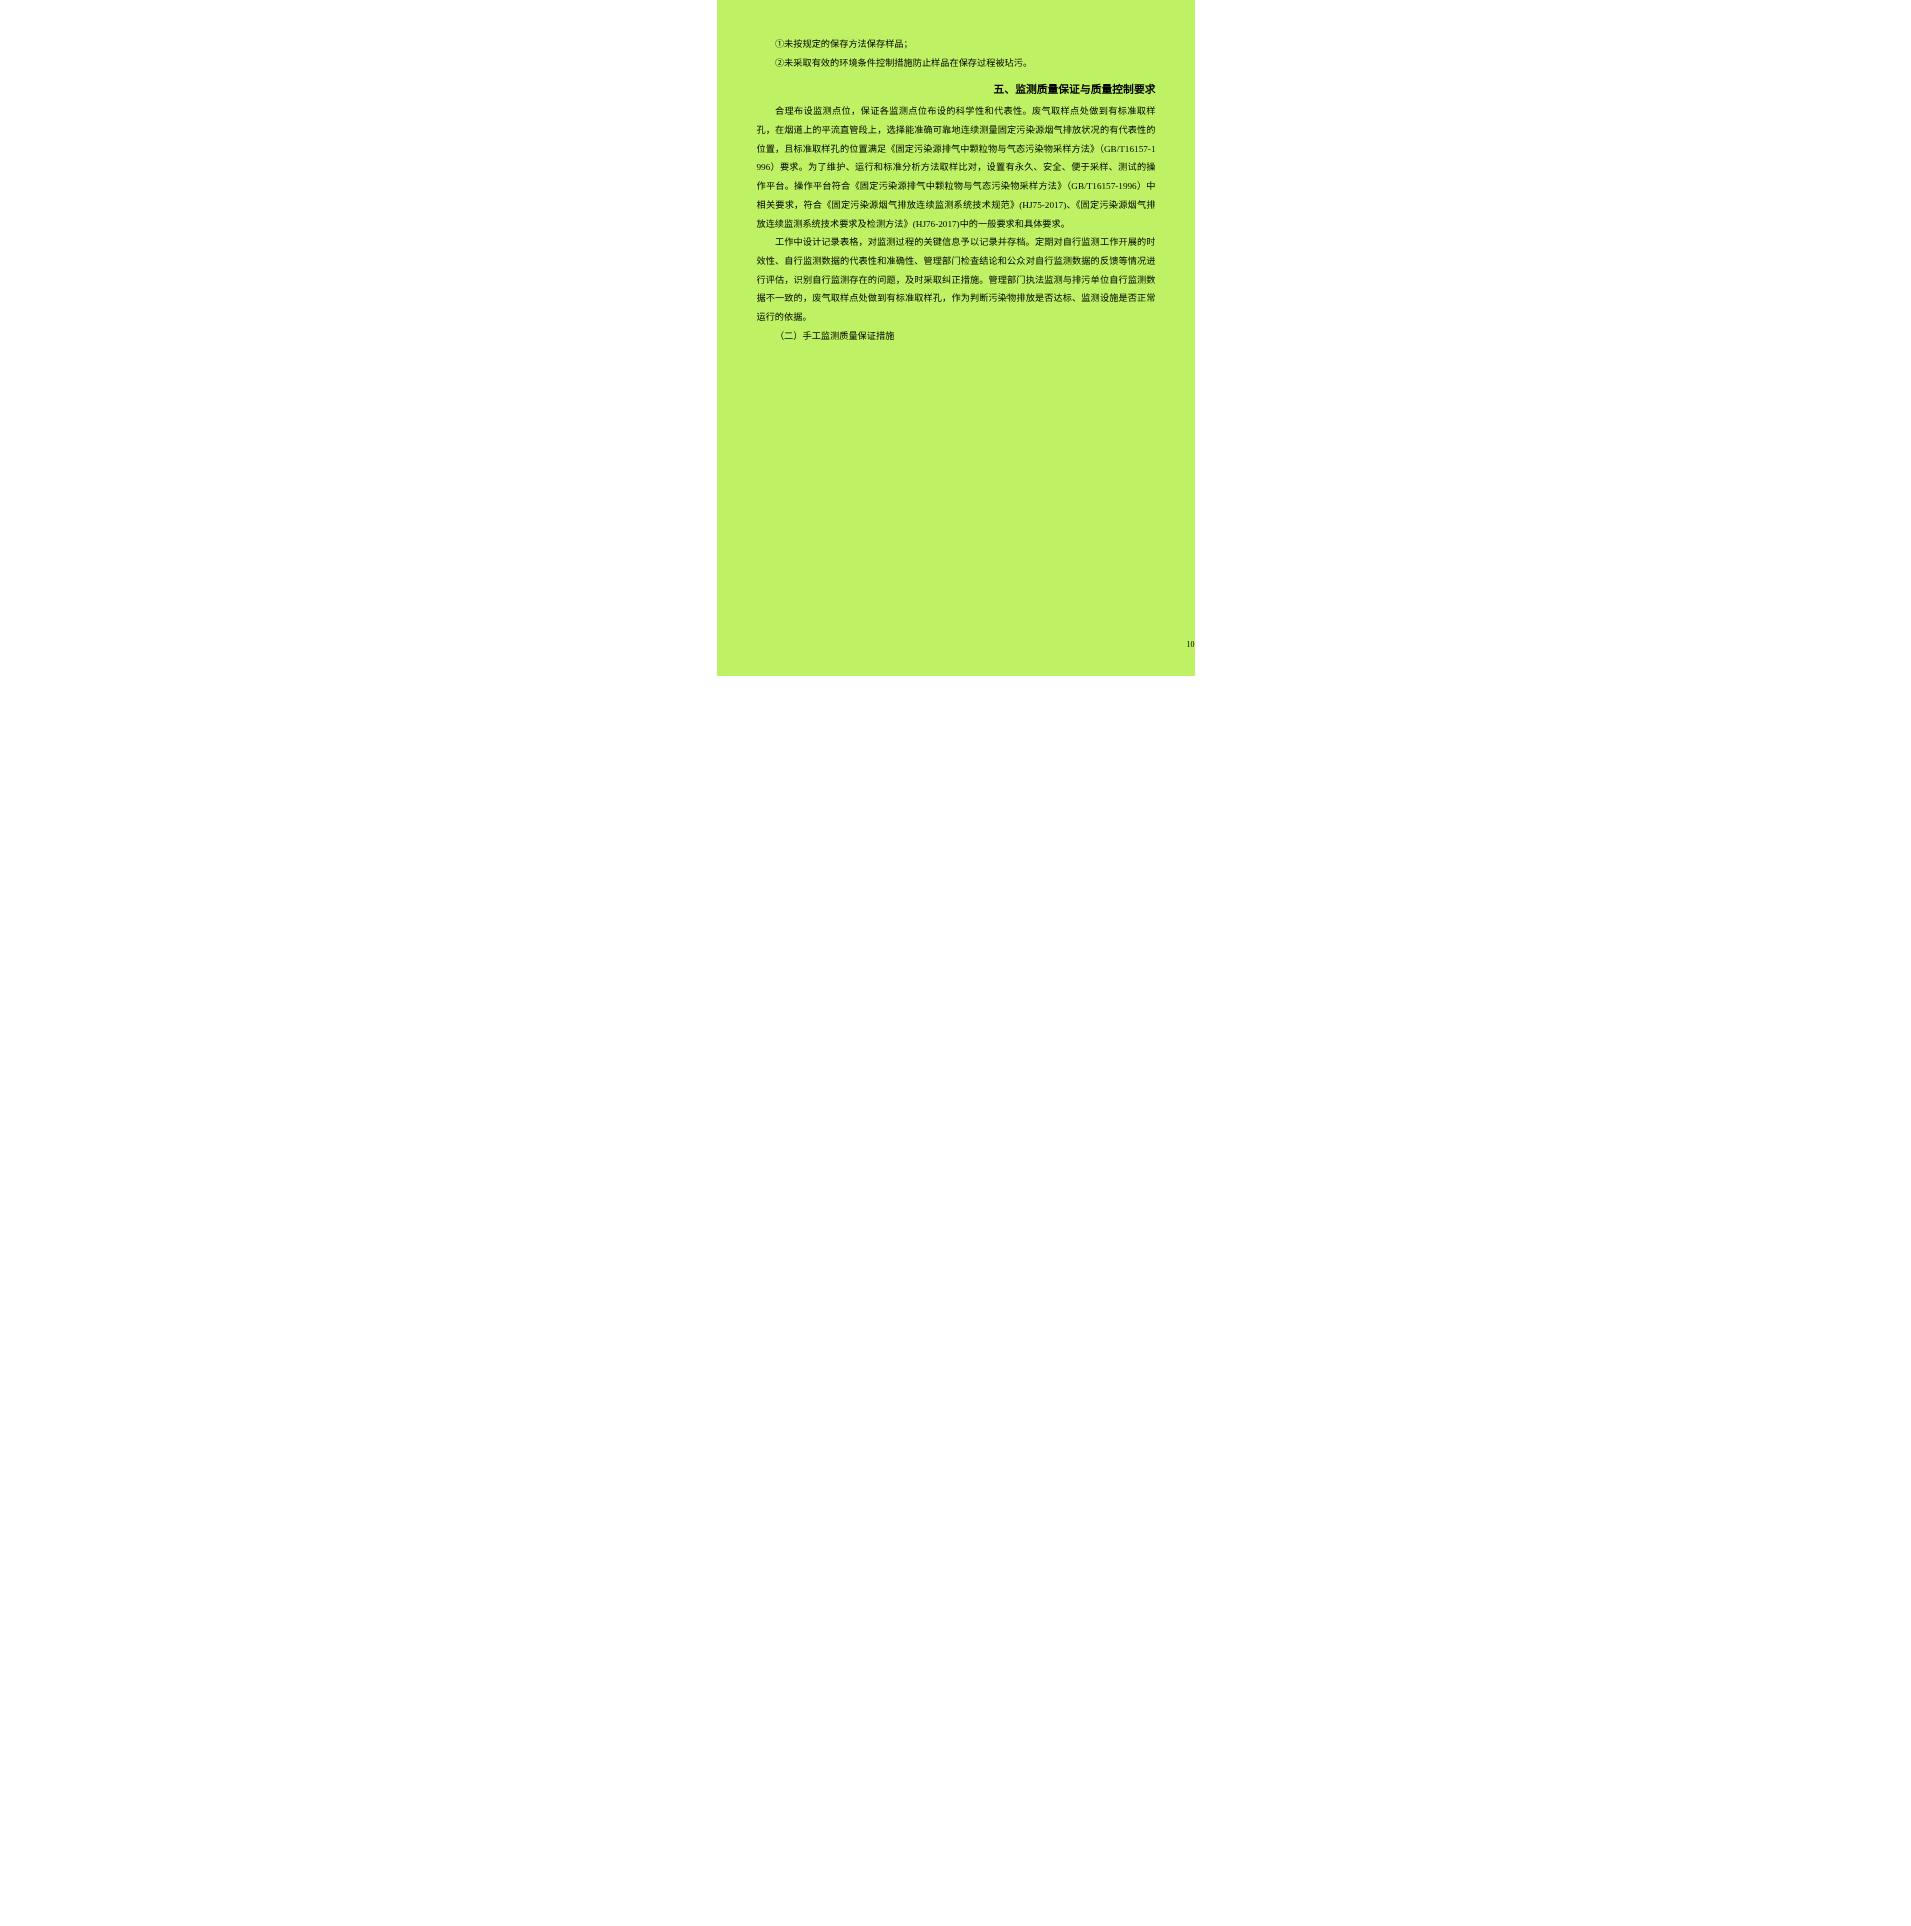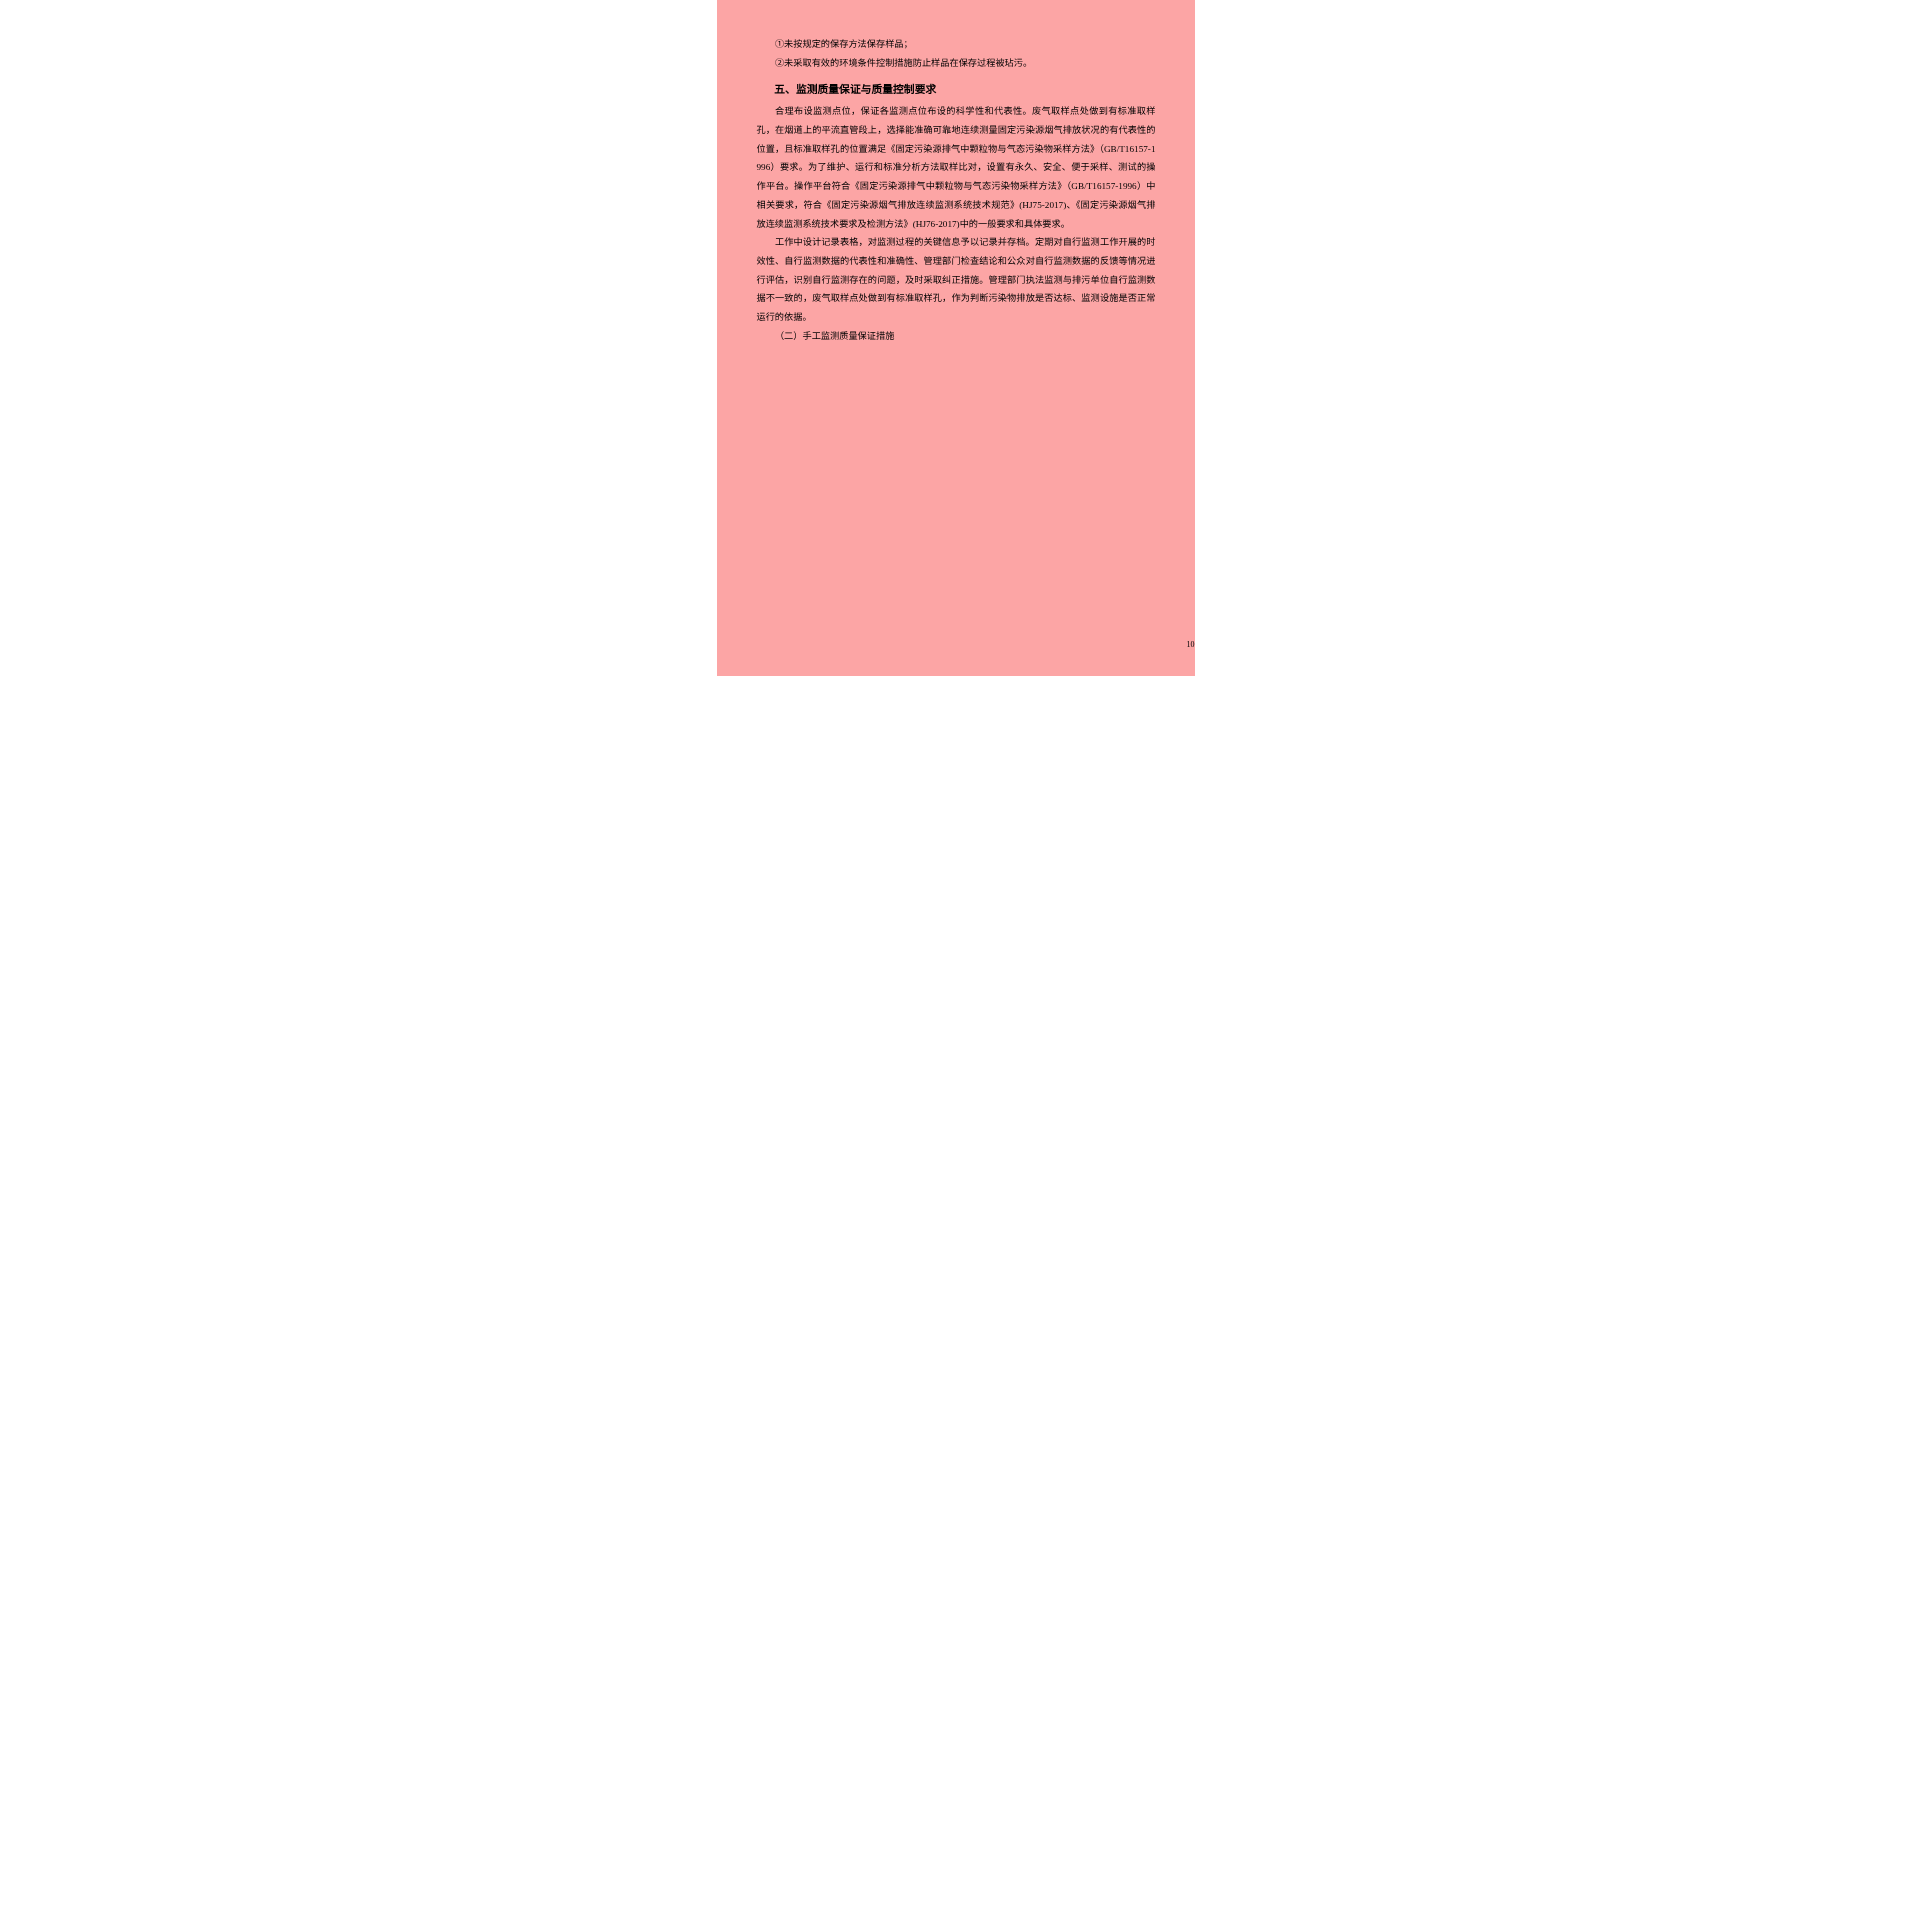--- a/index.html
+++ b/index.html
@@ -5,21 +5,21 @@
   html, body {
     margin: 0;
     padding: 0;
     background: #ffffff;
   }
   .page {
     position: relative;
     width: 478px;
     height: 676px;
     margin: 0 auto;
-    background: #fca5a5;
+    background: #bef264;
     color: #000000;
     font-family: "Liberation Serif", "DejaVu Serif", serif;
     overflow: hidden;
   }
   .content {
     padding: 35px 39px 0 40px;
   }
   .intro-line {
     margin: 0;
     font-size: 9.2px;
@@ -28,20 +28,21 @@
     text-align: left;
     color: #000000;
   }
   .section-heading {
     margin: 5.8px 0 1.9px 0;
     font-size: 10.8px;
     line-height: 21.6px;
     font-weight: bold;
     text-indent: 1.65em;
     color: #000000;
+    text-align: right;
   }
   .body-para {
     margin: 0;
     font-size: 9.2px;
     line-height: 18.7px;
     text-align: justify;
     text-justify: inter-ideograph;
     text-indent: 2em;
     word-break: break-all;
     color: #000000;

